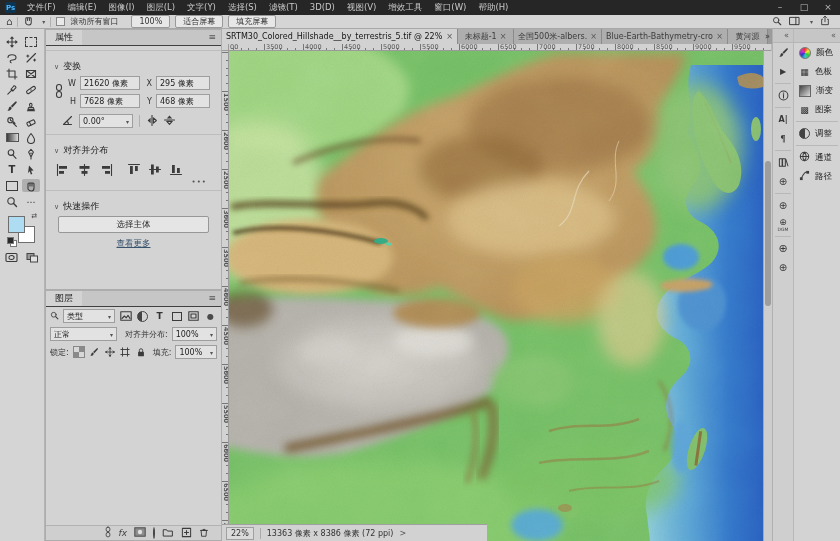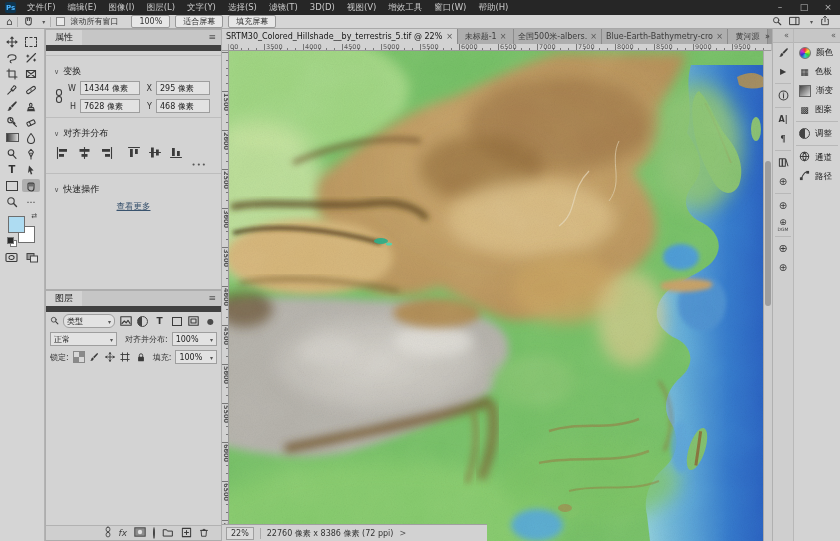--- a/index.html
+++ b/index.html
@@ -32,21 +32,21 @@
   .swatches{position:relative;width:30px;height:30px;margin:6px auto 0 auto;}
   .fg-swatch{position:absolute;left:1px;top:2px;width:15px;height:15px;border:1px solid #6e6e6e;z-index:2;}
   .bg-swatch{position:absolute;left:11px;top:12px;width:15px;height:15px;background:#fff;border:1px solid #6e6e6e;z-index:1;}
   .swap-ic{position:absolute;right:0;top:-2px;font-size:7px;color:#444;}
   .mini-sw{position:absolute;left:0;bottom:-1px;width:8px;height:8px;}
   .mini-sw .b{position:absolute;left:0;top:0;width:5px;height:5px;background:#2b2b2b;z-index:2;border:1px solid #777;}
   .mini-sw .w{position:absolute;left:3px;top:3px;width:5px;height:5px;background:#fff;border:1px solid #777;}
   .tool-bottom{display:flex;justify-content:center;gap:8px;margin-top:8px;}
   
   .panel{position:absolute;background:#d3d3d3;border:1px solid #adadad;box-sizing:border-box;}
-  .panel-head{height:15px;background:#c6c6c6;display:flex;align-items:stretch;border-bottom:6px solid #404040;}
+  .panel-head{height:15px;background:#c6c6c6;display:flex;align-items:stretch;border-bottom:1px solid #404040;}
   .panel-tab{background:#d3d3d3;padding:0 9px;line-height:14px;font-size:9px;color:#1d1d1d;}
   .panel-menu{margin-left:auto;padding:0 5px;line-height:14px;color:#555;font-size:9px;}
   .sect-head{display:flex;align-items:center;gap:4px;padding:5px 0 3px 8px;color:#1d1d1d;}
   .chev{font-size:7px;color:#555;}
   .divider{height:1px;background:#bdbdbd;margin:4px 0;}
   .inp{background:#e2e2e2;border:1px solid #9e9e9e;height:12px;display:flex;align-items:center;
        padding:0 3px;font-size:8px;color:#222;}
   .selbox{background:#e2e2e2;border:1px solid #9e9e9e;height:12px;display:flex;align-items:center;
           padding:0 3px;font-size:8px;color:#222;justify-content:space-between;}
   .caret{font-size:6px;color:#555;margin-left:3px;}
@@ -324,32 +324,52 @@
       <span>变换</span>
     </div>
     <div class="tf-grid">
       <span class="tf-link"><svg width="10" height="16" viewBox="0 0 10 16">
             <rect class="st" x="2.5" y="1.5" width="5" height="6" rx="2.4"></rect>
             <rect class="st" x="2.5" y="8.5" width="5" height="6" rx="2.4"></rect>
           </svg></span>
       <div class="tf-col">
         <div class="tf-row">
           <span class="tf-lab">W</span>
-          <span class="inp" style="width:52px;">14344 像素</span>
+          <span class="inp" style="width:52px;">21620 像素</span>
           <span class="tf-lab">X</span>
           <span class="inp" style="width:46px;">295 像素</span>
         </div>
         <div class="tf-row">
           <span class="tf-lab">H</span>
           <span class="inp" style="width:52px;">7628 像素</span>
           <span class="tf-lab">Y</span>
           <span class="inp" style="width:46px;">468 像素</span>
         </div>
       </div>
     </div>
+    <div class="rot-row">
+      <span><svg width="11" height="11" viewBox="0 0 11 11">
+            <path class="st" d="M1.5,9.5 L9.5,1.5 M1.5,9.5 H9.5 M6.5,9.5 A5,5 0 0,0 5,6"></path>
+          </svg></span>
+      <span class="selbox" style="width:46px;">
+        <span>0.00°</span>
+        <span class="caret">▾</span>
+      </span>
+      <span style="width:1px;height:12px;background:#b0b0b0;"></span>
+      <span><svg width="12" height="11" viewBox="0 0 12 11">
+            <path class="st" d="M6,0.5 V10.5"></path>
+            <path class="fl" d="M4.6,2.8 L1.6,5.5 L4.6,8.2 Z"></path>
+            <path class="st" d="M7.4,2.8 L10.4,5.5 L7.4,8.2 Z"></path>
+          </svg></span>
+      <span><svg width="11" height="12" viewBox="0 0 11 12">
+            <path class="st" d="M0.5,6 H10.5"></path>
+            <path class="fl" d="M2.8,4.6 L5.5,1.6 L8.2,4.6 Z"></path>
+            <path class="st" d="M2.8,7.4 L5.5,10.4 L8.2,7.4 Z"></path>
+          </svg></span>
+    </div>
     <div class="divider"></div>
     <div class="sect-head">
       <span class="chev">∨</span>
       <span>对齐并分布</span>
     </div>
     <div class="align-row">
       <span><svg width="13" height="12" viewBox="0 0 13 12">
             <line class="st" x1="1.5" y1="0.5" x2="1.5" y2="11.5"></line>
             <rect class="fl" x="3" y="2" width="8" height="2.8"></rect>
             <rect class="fl" x="3" y="7" width="5" height="2.8"></rect>
@@ -379,34 +399,35 @@
             <rect class="fl" x="2" y="2" width="2.8" height="8"></rect>
             <rect class="fl" x="7" y="5" width="2.8" height="5"></rect>
           </svg></span>
     </div>
     <div class="dots">•••</div>
     <div class="divider"></div>
     <div class="sect-head">
       <span class="chev">∨</span>
       <span>快速操作</span>
     </div>
+    <div class="pbtn">选择主体</div>
     <div class="link">查看更多</div>
   </div>
 
   <div class="panel layers">
     <div class="panel-head">
       <span class="panel-tab">图层</span>
       <span class="panel-menu">≡</span>
     </div>
     <div class="lrow">
       <span><svg width="9" height="9" viewBox="0 0 12 12">
             <circle class="st" cx="5" cy="5" r="3.2"></circle>
             <line class="stw" x1="7.6" y1="7.6" x2="10.5" y2="10.5"></line>
           </svg></span>
-      <span class="selbox" style="width:44px;border-radius:6px;">
+      <span class="selbox" style="width:44px;">
         <span>类型</span>
           <span class="caret">▾</span>
       </span>
       <span class="fi">
           <svg width="12" height="10" viewBox="0 0 12 10">
             <rect class="st" x="0.8" y="0.8" width="10.4" height="8.4"></rect>
             <path class="st" d="M2,7.5 L4.4,5 L6.2,6.8 L8,4.4 L10,7.5"></path>
           </svg>
         </span>
       <span class="fi">
@@ -777,21 +798,21 @@
     </svg>
   </div>
 
   <div class="vscroll">
     <span class="vthumb"></span>
   </div>
 
   <div class="statusbar">
     <span class="zoombox">22%</span>
     <span class="st-sep"></span>
-    <span>22760 像素 x 8386 像素 (72 ppi)</span>
+    <span>13363 像素 x 8386 像素 (72 ppi)</span>
     <span style="color:#555;">&gt;</span>
   </div>
 
   <div class="dock-narrow">
     <div class="dock-head">
         <span>«</span>
       </div>
     <div class="dn">
         <svg width="11" height="11" viewBox="0 0 12 12">
           <path class="fl" d="M10.4,1.4 Q11.2,2 10.4,2.9 L6.4,7.4 L4.9,5.9 L9.2,1.7 Q10,1 10.4,1.4 Z"></path>

